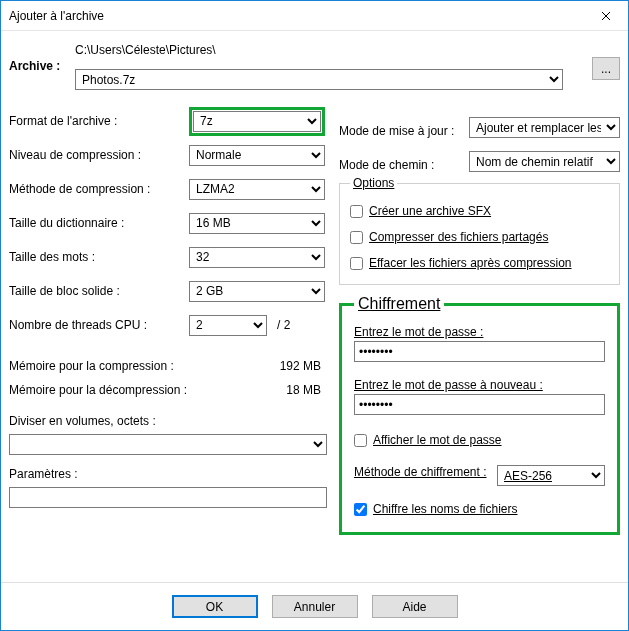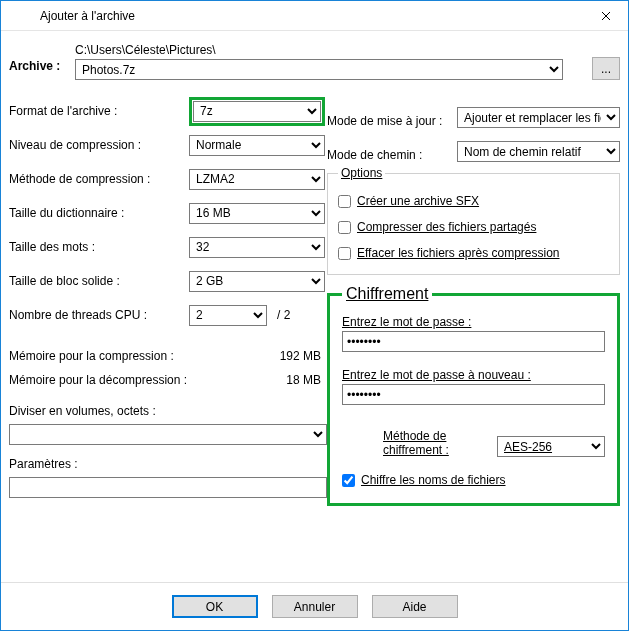--- a/index.html
+++ b/index.html
@@ -17,21 +17,21 @@
   }
   .titlebar {
     height: 30px;
     background: #fff;
     border-bottom: 1px solid #e5e5e5;
     display: flex;
     align-items: center;
     padding: 0 0 0 8px;
     font-size: 12px;
   }
-  .titlebar-title { flex: 1; margin-left: 31px; }
+  .titlebar-title { flex: 1; }
   .titlebar-close {
     width: 45px;
     height: 30px;
     display: flex;
     align-items: center;
     justify-content: center;
     font-size: 14px;
     color: #000;
   }
   .dialog-body {
@@ -39,21 +39,21 @@
     padding: 12px 8px 8px 8px;
   }
   .archive-row {
     display: flex;
     align-items: flex-start;
     gap: 6px;
     margin-bottom: 14px;
   }
   .archive-label { width: 60px; padding-top: 16px; font-weight: bold; }
   .archive-main { flex: 1; }
-  .archive-path { font-size: 12px; margin-bottom: 2px; }
+  .archive-path { font-size: 12px; margin-bottom: 12px; }
   select, input[type="text"], input[type="password"] {
     font-family: inherit;
     font-size: 12px;
     border: 1px solid #7a7a7a;
     background: #fff;
     height: 21px;
     padding: 1px 4px;
   }
   select { padding: 1px 2px; }
   .archive-select { width: 488px; }
@@ -62,21 +62,21 @@
     height: 23px;
     border: 1px solid #adadad;
     background: #e1e1e1;
     display: flex;
     align-items: center;
     justify-content: center;
     margin-top: 14px;
   }
   .columns {
     display: flex;
-    gap: 0;
+    gap: 12px;
   }
   .left-col { width: 318px; }
   .right-col { flex: 1; }
   .row {
     display: flex;
     align-items: center;
     height: 34px;
   }
   .row label.field-label { width: 180px; }
   .row select.narrow { width: 136px; }
@@ -128,23 +128,22 @@
   }
   .enc-fieldset legend {
     font-size: 16px;
     padding: 0 4px;
     background: #fff;
   }
   .enc-label { margin: 4px 0 2px 0; }
   .enc-input { width: 100%; height: 22px; }
   .enc-row {
     display: flex;
-    align-items: flex-end;
+    align-items: flex-start;
     margin-top: 12px;
-    margin-left: 41px;
   }
   .enc-row label { flex: 1; }
   .enc-row select { width: 108px; }
   .button-bar {
     border-top: 1px solid #e0e0e0;
     padding: 12px 0 12px 0;
     display: flex;
     justify-content: center;
     gap: 14px;
   }
@@ -289,20 +288,24 @@
         <div class="enc-label">Entrez le mot de passe :</div>
         <input type="password" class="enc-input" value="password" style="">
 
         <div class="spacer-md"></div>
 
         <div class="enc-label">Entrez le mot de passe à nouveau :</div>
         <input type="password" class="enc-input" value="password" style="">
 
         <div class="spacer-md"></div>
 
+        <div class="chk-row">
+          <input type="checkbox" style="">
+          <span>Afficher le mot de passe</span>
+        </div>
 
         <div class="enc-row">
           <label>Méthode de chiffrement :</label>
           <select><option>AES-256</option></select>
         </div>
 
         <div class="chk-row" style="margin-top:10px;">
           <input type="checkbox" checked="" style="">
           <span>Chiffre les noms de fichiers</span>
         </div>

